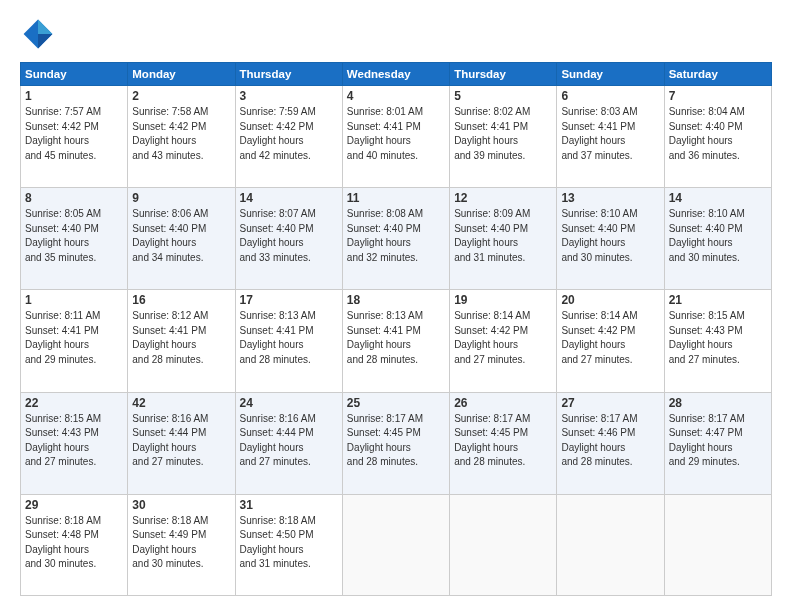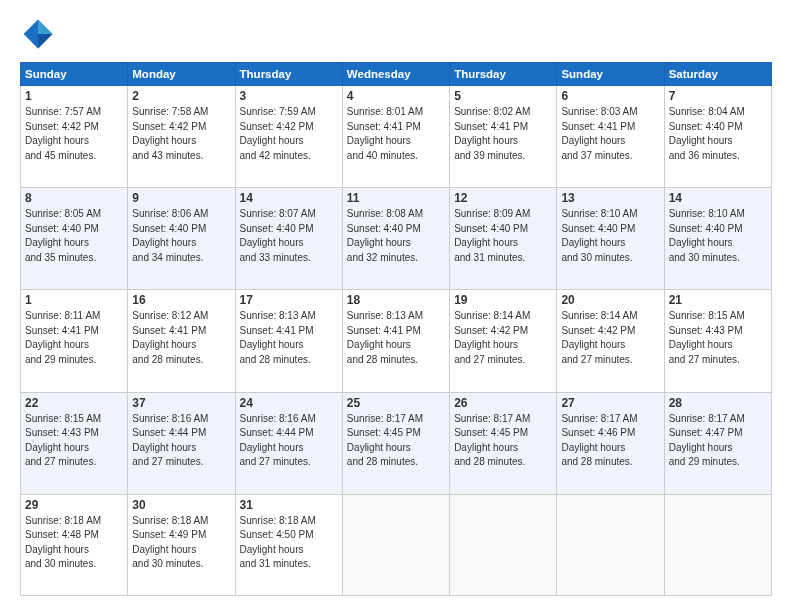--- a/index.html
+++ b/index.html
@@ -334,21 +334,21 @@
           <td>
         <span class="day-num">22</span>
         <div class="cell-text">
           Sunrise: 8:15 AM<br>
           Sunset: 4:43 PM<br>
           Daylight hours<br>
           and 27 minutes.
         </div>
       </td>
           <td>
-        <span class="day-num">37</span>
+        <span class="day-num">42</span>
         <div class="cell-text">
           Sunrise: 8:16 AM<br>
           Sunset: 4:44 PM<br>
           Daylight hours<br>
           and 27 minutes.
         </div>
       </td>
           <td>
         <span class="day-num">24</span>
         <div class="cell-text">

